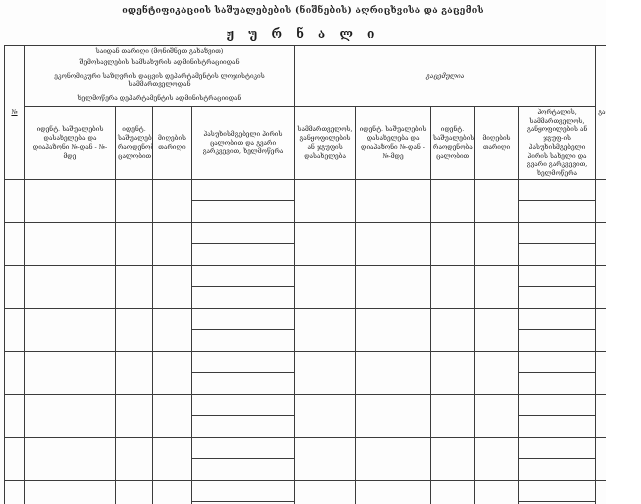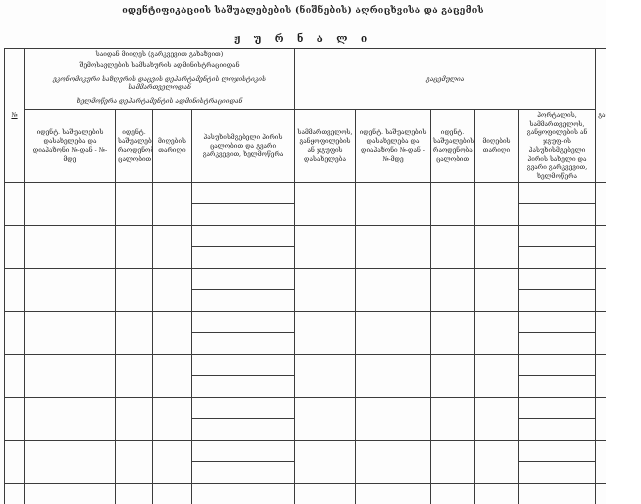--- a/index.html
+++ b/index.html
@@ -19,23 +19,23 @@
   .title {
     text-align: center;
     font-weight: bold;
     font-size: 9px;
     padding-top: 5px;
     letter-spacing: 0.3px;
   }
   .subtitle {
     text-align: center;
     font-weight: bold;
-    font-size: 10px;
+    font-size: 12px;
     letter-spacing: 5px;
-    margin-top: 18px;
+    margin-top: 12px;
   }
   table.journal {
     border-collapse: collapse;
     table-layout: fixed;
     margin-left: 4px;
     margin-top: 4px;
     width: 634px;
   }
   table.journal th, table.journal td {
     border: 1px solid #3c3c3c;
@@ -47,21 +47,21 @@
     vertical-align: middle;
     overflow: hidden;
     background: #fdfdfd;
   }
   th.source-cell {
     text-align: left;
     vertical-align: top;
     padding: 4px 5px 2px 5px;
   }
   .source-line { margin: 0 0 2px 0; }
-  .source-line.gap { margin-top: 5px; font-style: italic; }
+  .source-line.gap { margin-top: 5px; }
   th.no-cell { font-size: 10px; }
   .no-underline { text-decoration: underline; }
   th.issued-cell { font-size: 7px; vertical-align: middle; font-style: italic; }
   th.note-cell { font-size: 6px; }
   tr.hdr-row-1 { height: 58px; }
   tr.hdr-row-2 { height: 59px; }
   tr.body-sub { height: 21.5px; }
   td.sig-top { border-bottom: 1px solid #8a8a8a; }
   td.sig-bottom { border-top: 1px solid #8a8a8a; }
 </style>
@@ -84,21 +84,21 @@
         <col style="width:75px">
         <col style="width:44px">
       <col style="width:44px">
         <col style="width:77px">
         <col style="width:43px">
     </colgroup>
     <thead>
       <tr class="hdr-row-1">
         <th rowspan="2" class="no-cell"><span class="no-underline">№</span></th>
         <th colspan="4" class="source-cell">
-          <div class="source-line">საიდან მიიღეს (გარკვევით გახაზვით)</div>
+          <div class="source-line">საიდან თარიღი (მონიშნეთ გახაზვით)</div>
           <div class="source-line">შემოსავლების სამსახურის ადმინისტრაციიდან</div>
           <div class="source-line gap">ეკონომიკური საზღვრის დაცვის დეპარტამენტის ლოჯისტიკის სამმართველოდან</div>
           <div class="source-line gap">ხელმოწერა დეპარტამენტის ადმინისტრაციიდან</div>
         </th>
         <th colspan="5" class="issued-cell">გაცემულია</th>
         <th rowspan="2" class="note-cell">გაცემულია</th>
       </tr>
       <tr class="hdr-row-2">
         <th>იდენტ. საშუალების დასახელება და დიაპაზონი №-დან - №-მდე</th>
         <th>იდენტ. საშუალების რაოდენობა ცალობით</th>

